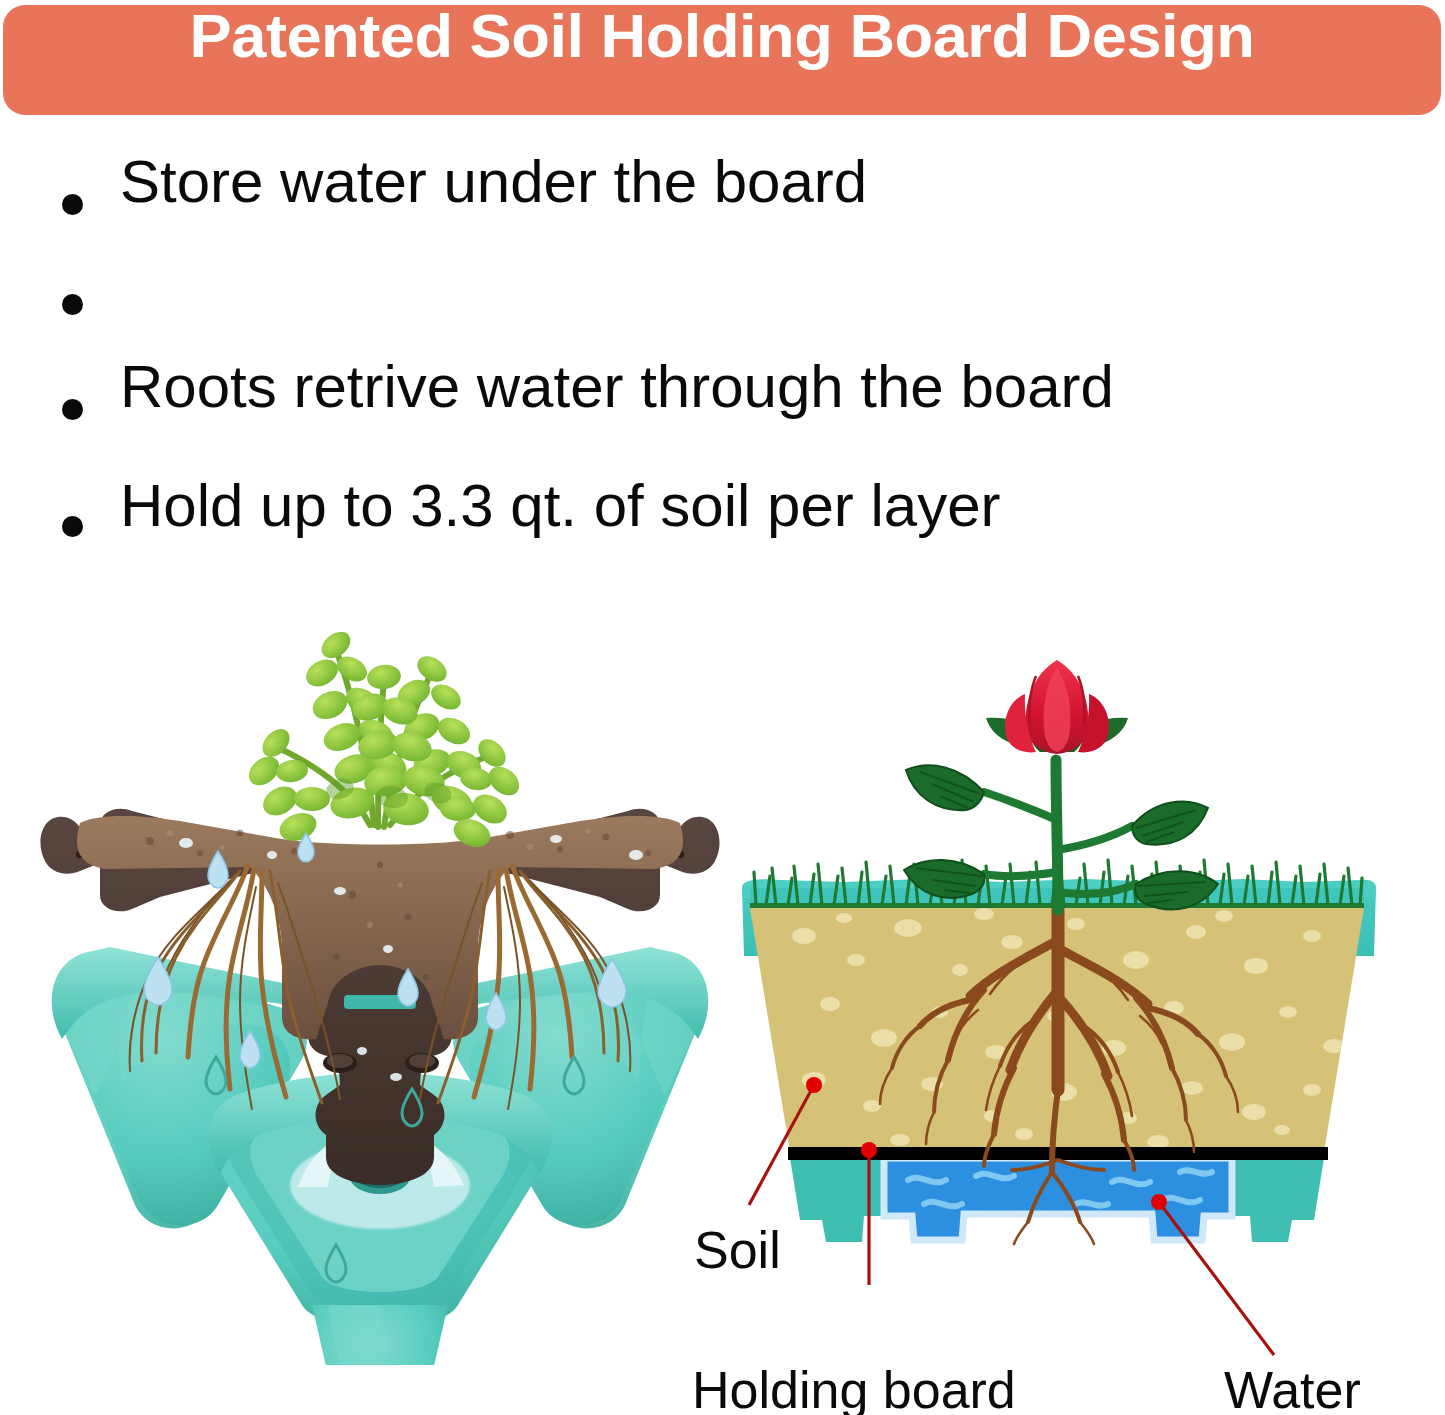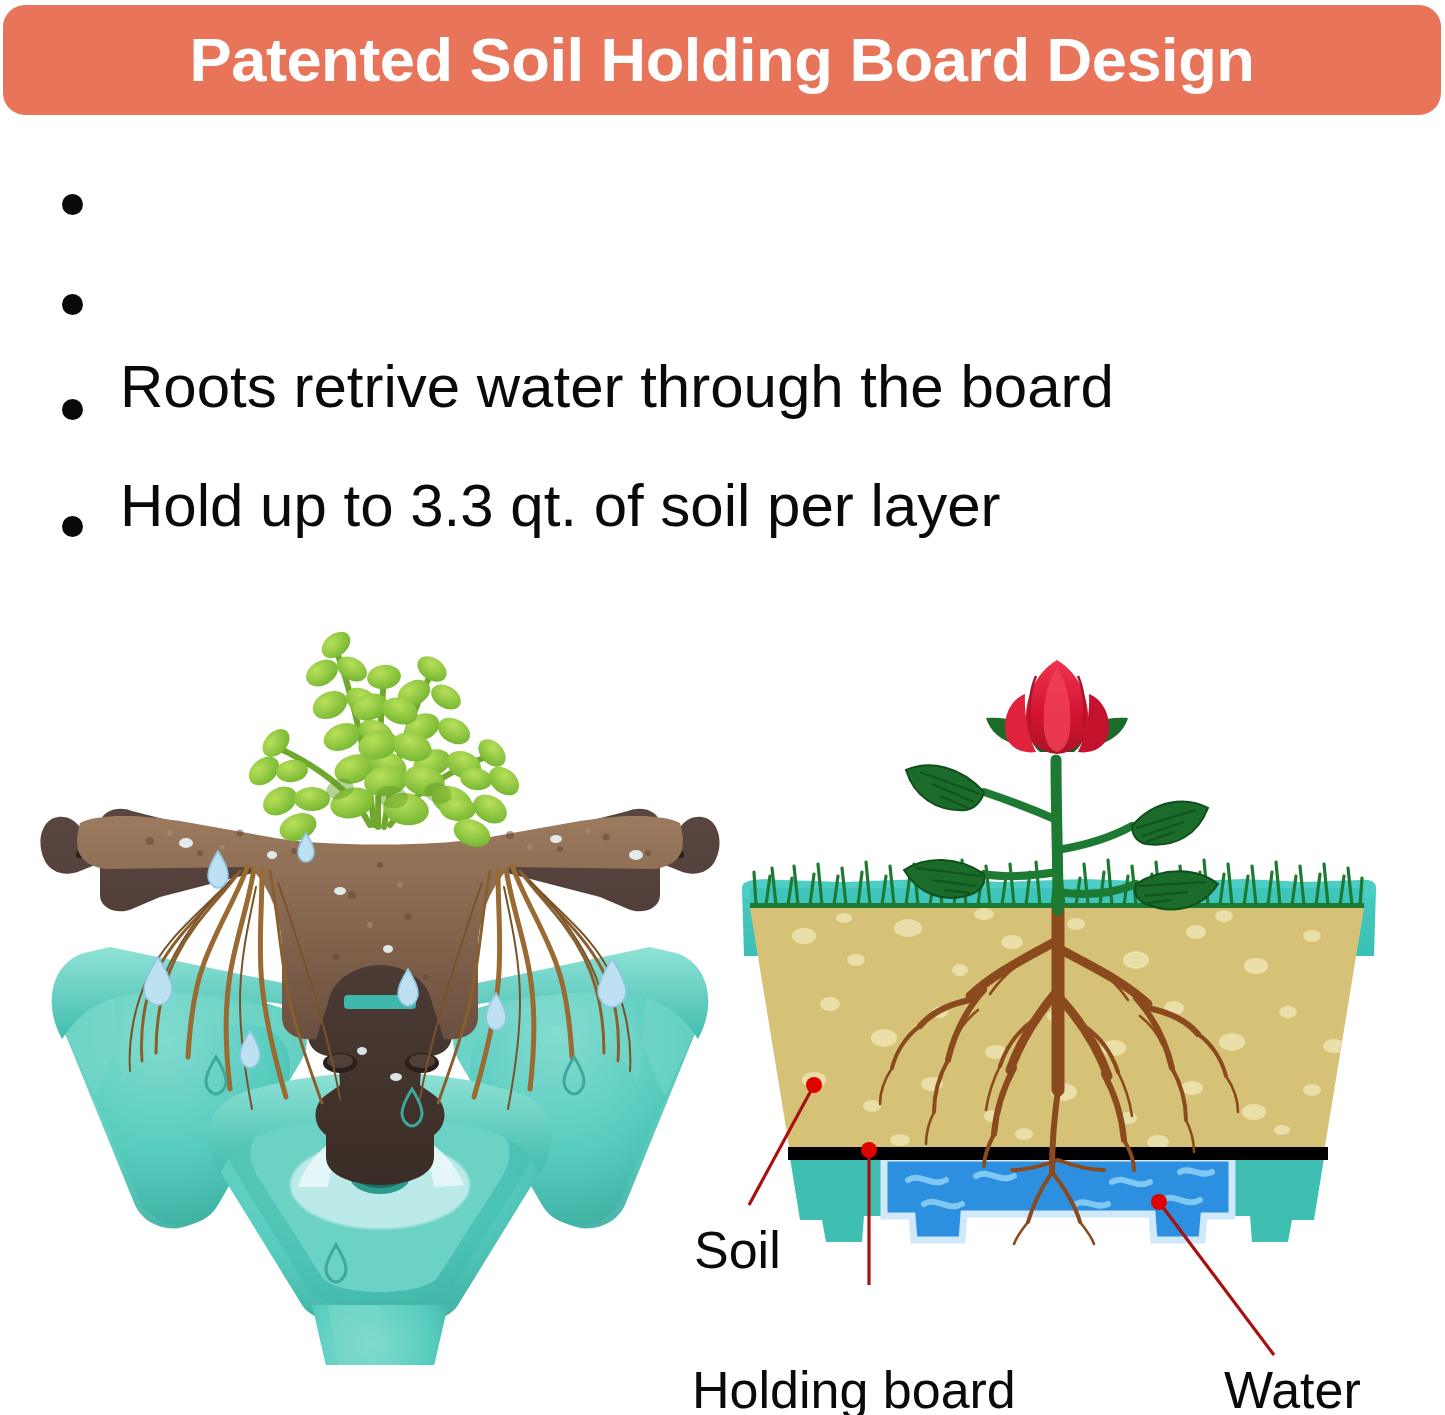--- a/index.html
+++ b/index.html
@@ -10,21 +10,21 @@
     font-family:"Liberation Sans", sans-serif;
     background:#ffffff;
   }
 
   
   #banner {
     position:absolute; left:3px; top:5px;
     width:1438px; height:110px;
     background:#E8745A;
     border-radius:22px;
-    display:flex; align-items:center; justify-content:center;
+    display:flex; align-items:flex-start; justify-content:center;
   }
   #banner-title {
     color:#ffffff;
     font-size:62px;
     font-weight:bold;
     letter-spacing:-0.5px;
     line-height:1;
     white-space:nowrap;
     font-family:"Liberation Sans", sans-serif;
     transform:scaleX(1.02);
@@ -69,20 +69,21 @@
 </head>
 <body>
 
 <div id="banner">
   <div id="banner-title">Patented Soil Holding Board Design</div>
 </div>
 
 <div id="bullets">
   <div class="bullet-row" id="b0">
     <span class="bullet-dot"></span>
+    <span class="bullet-text">Store water under the board</span>
   </div>
   <div class="bullet-row" id="b1">
     <span class="bullet-dot"></span>
   </div>
   <div class="bullet-row" id="b2">
     <span class="bullet-dot"></span>
     <span class="bullet-text">Roots retrive water through the board</span>
   </div>
   <div class="bullet-row" id="b3">
     <span class="bullet-dot"></span>

